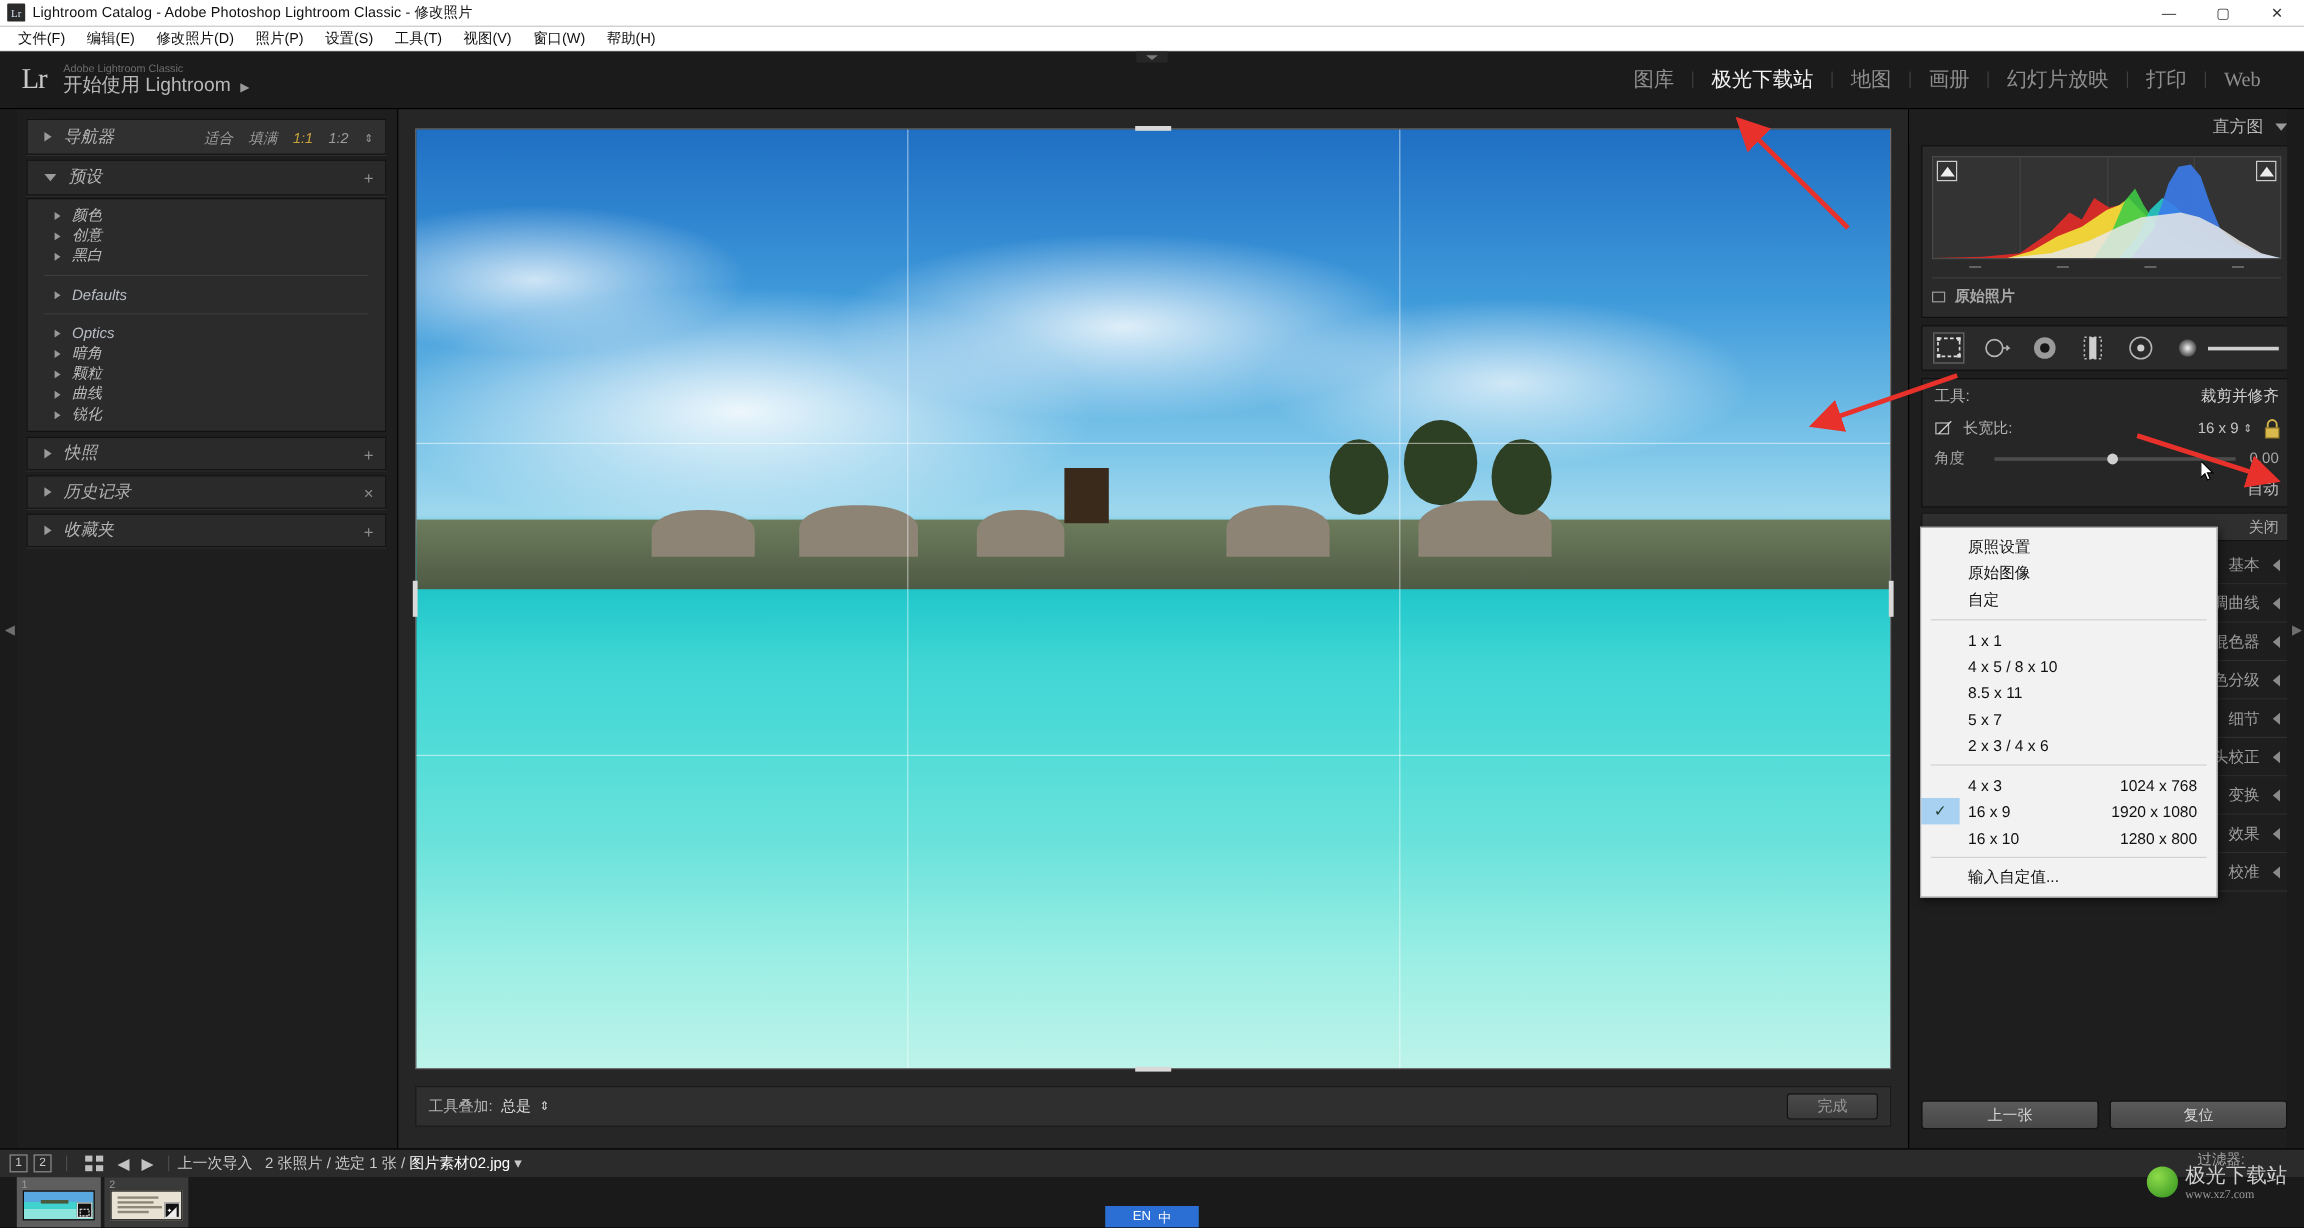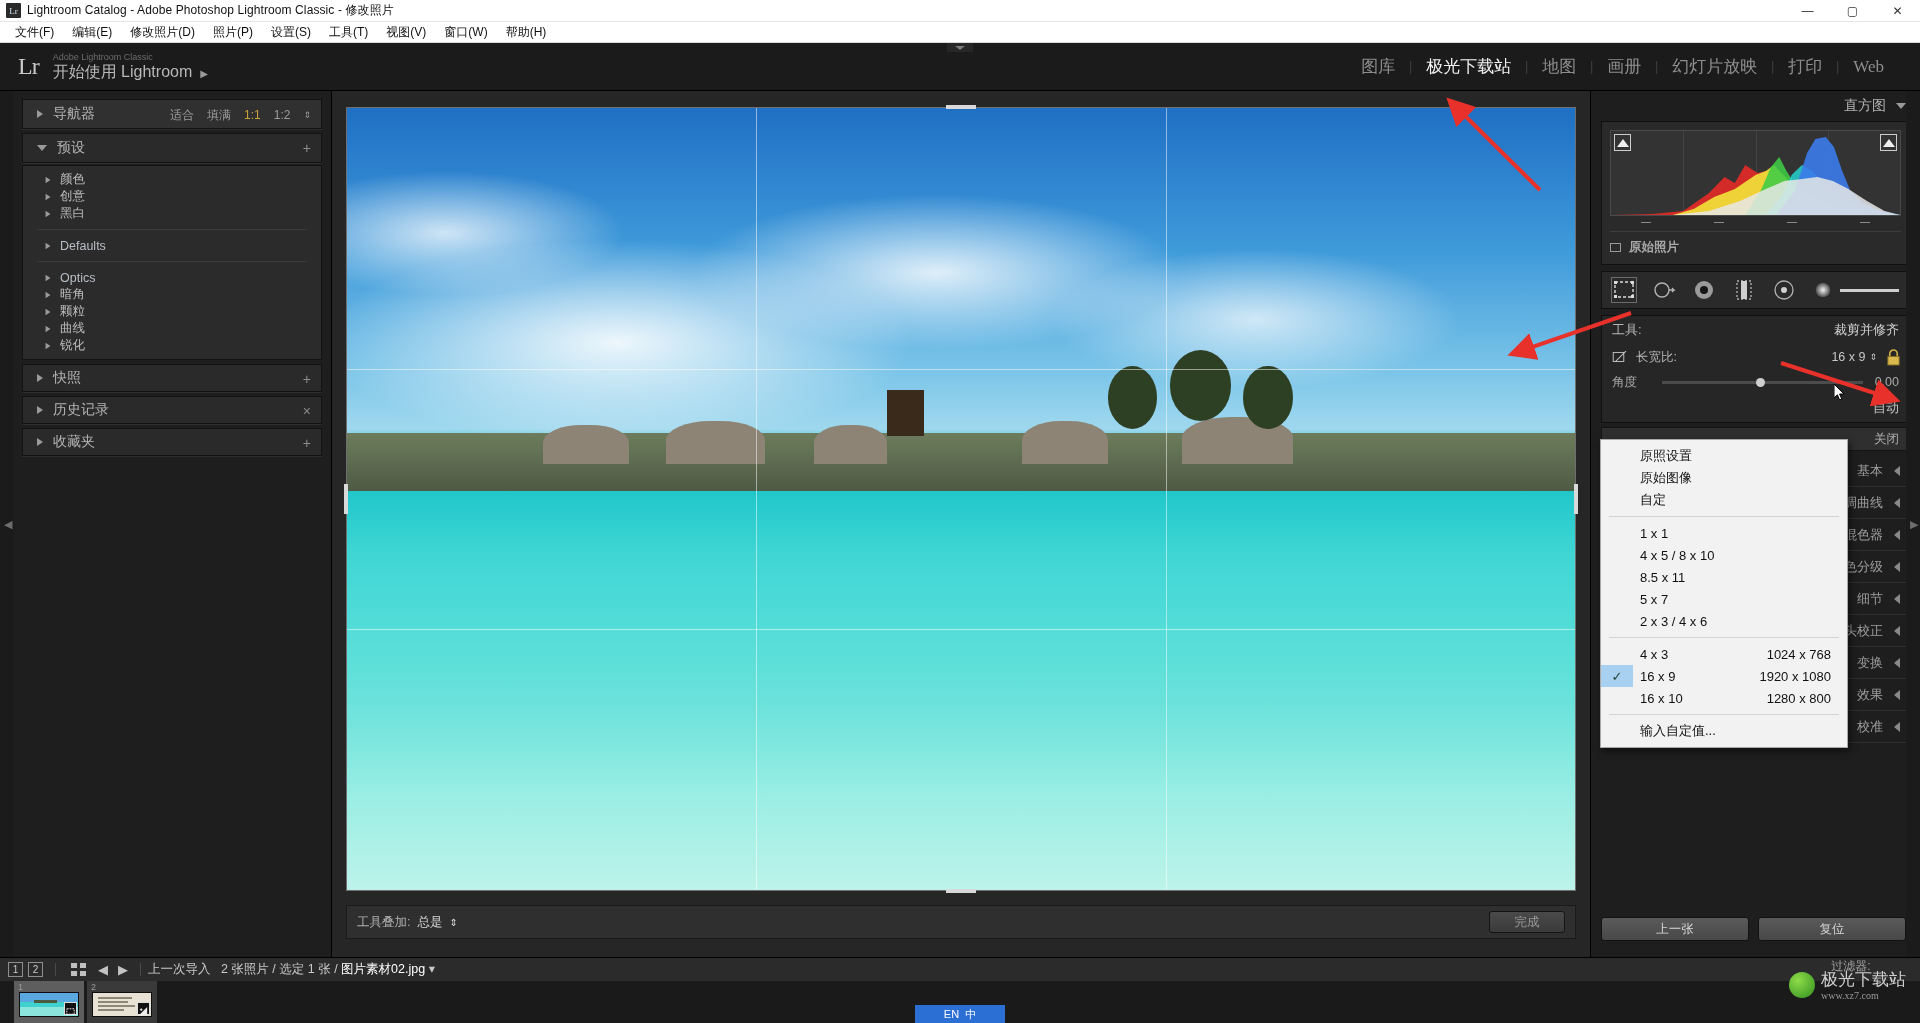--- a/index.html
+++ b/index.html
@@ -50,21 +50,21 @@
   .modules{ position:absolute; right:22px; top:12px; display:flex; align-items:center;
     font-family:"Liberation Serif",serif; }
   .modules a{ font-size:17px;color:#8e8e8e;padding:0 14px;text-decoration:none;white-space:nowrap; }
   .modules a.active{ color:#f2f2f2; }
   .modules .sep{ color:#4a4a4a; font-size:15px; }
 
   
   .body{ position:absolute; left:0; right:0; top:48px; bottom:66px; }
 
   .leftpanel{ position:absolute;left:0;top:0;bottom:0;width:332px;background:#1e1e1e;
-    border-right:1px solid #000; display:flex; flex-direction:column; }
+    border-right:1px solid #000; display:flex; flex-direction:column;font-style:italic; }
   .rightpanel{ position:absolute;right:0;top:0;bottom:0;width:330px;background:#1e1e1e;
     border-left:1px solid #000; }
   .center{ position:absolute;left:332px;right:330px;top:0;bottom:0;background:#262626; }
 
   .edgearrow{ position:absolute; width:14px; top:0; bottom:0; background:#1b1b1b; }
   .edgearrow span{ position:absolute; top:50%; margin-top:-6px; left:4px; color:#6e6e6e; font-size:11px; }
 
   
   .lscroll{ flex:1 1 auto; overflow:hidden; padding:0 0 0 0; position:relative; }
   .lgrip{ position:absolute;left:25px;top:8px;width:12px;height:30px;
@@ -220,21 +220,21 @@
   .badge{ position:absolute;right:1px;bottom:1px;width:13px;height:13px;background:#111;
      border:1px solid #ddd; }
 
   .watermark{ position:absolute; right:14px; bottom:22px; display:flex; align-items:center; gap:6px; }
   .wm-globe{ width:26px;height:26px;border-radius:50%;
      background:radial-gradient(circle at 35% 32%, #8fdc4a, #2f8f1e); }
   .wm-txt{ color:#cfcfcf; font-size:17px; font-family:"Liberation Serif",serif; }
   .wm-txt small{ font-size:10px; color:#9a9a9a; display:block; line-height:1; }
 
   .ime{ position:absolute; left:50%; bottom:0; transform:translateX(-50%);
-     width:90px;height:18px;background:#2b6fd4;color:#fff;font-size:11px;
+     width:78px;height:18px;background:#2b6fd4;color:#fff;font-size:11px;
      display:flex;align-items:center;justify-content:center;gap:6px; }
 
   
   .redarrow{ position:absolute; z-index:60; pointer-events:none; }
   .cursor{ position:absolute; z-index:70; width:12px; height:18px; }
 </style>
 </head>
 <body>
 
 <div class="titlebar">

